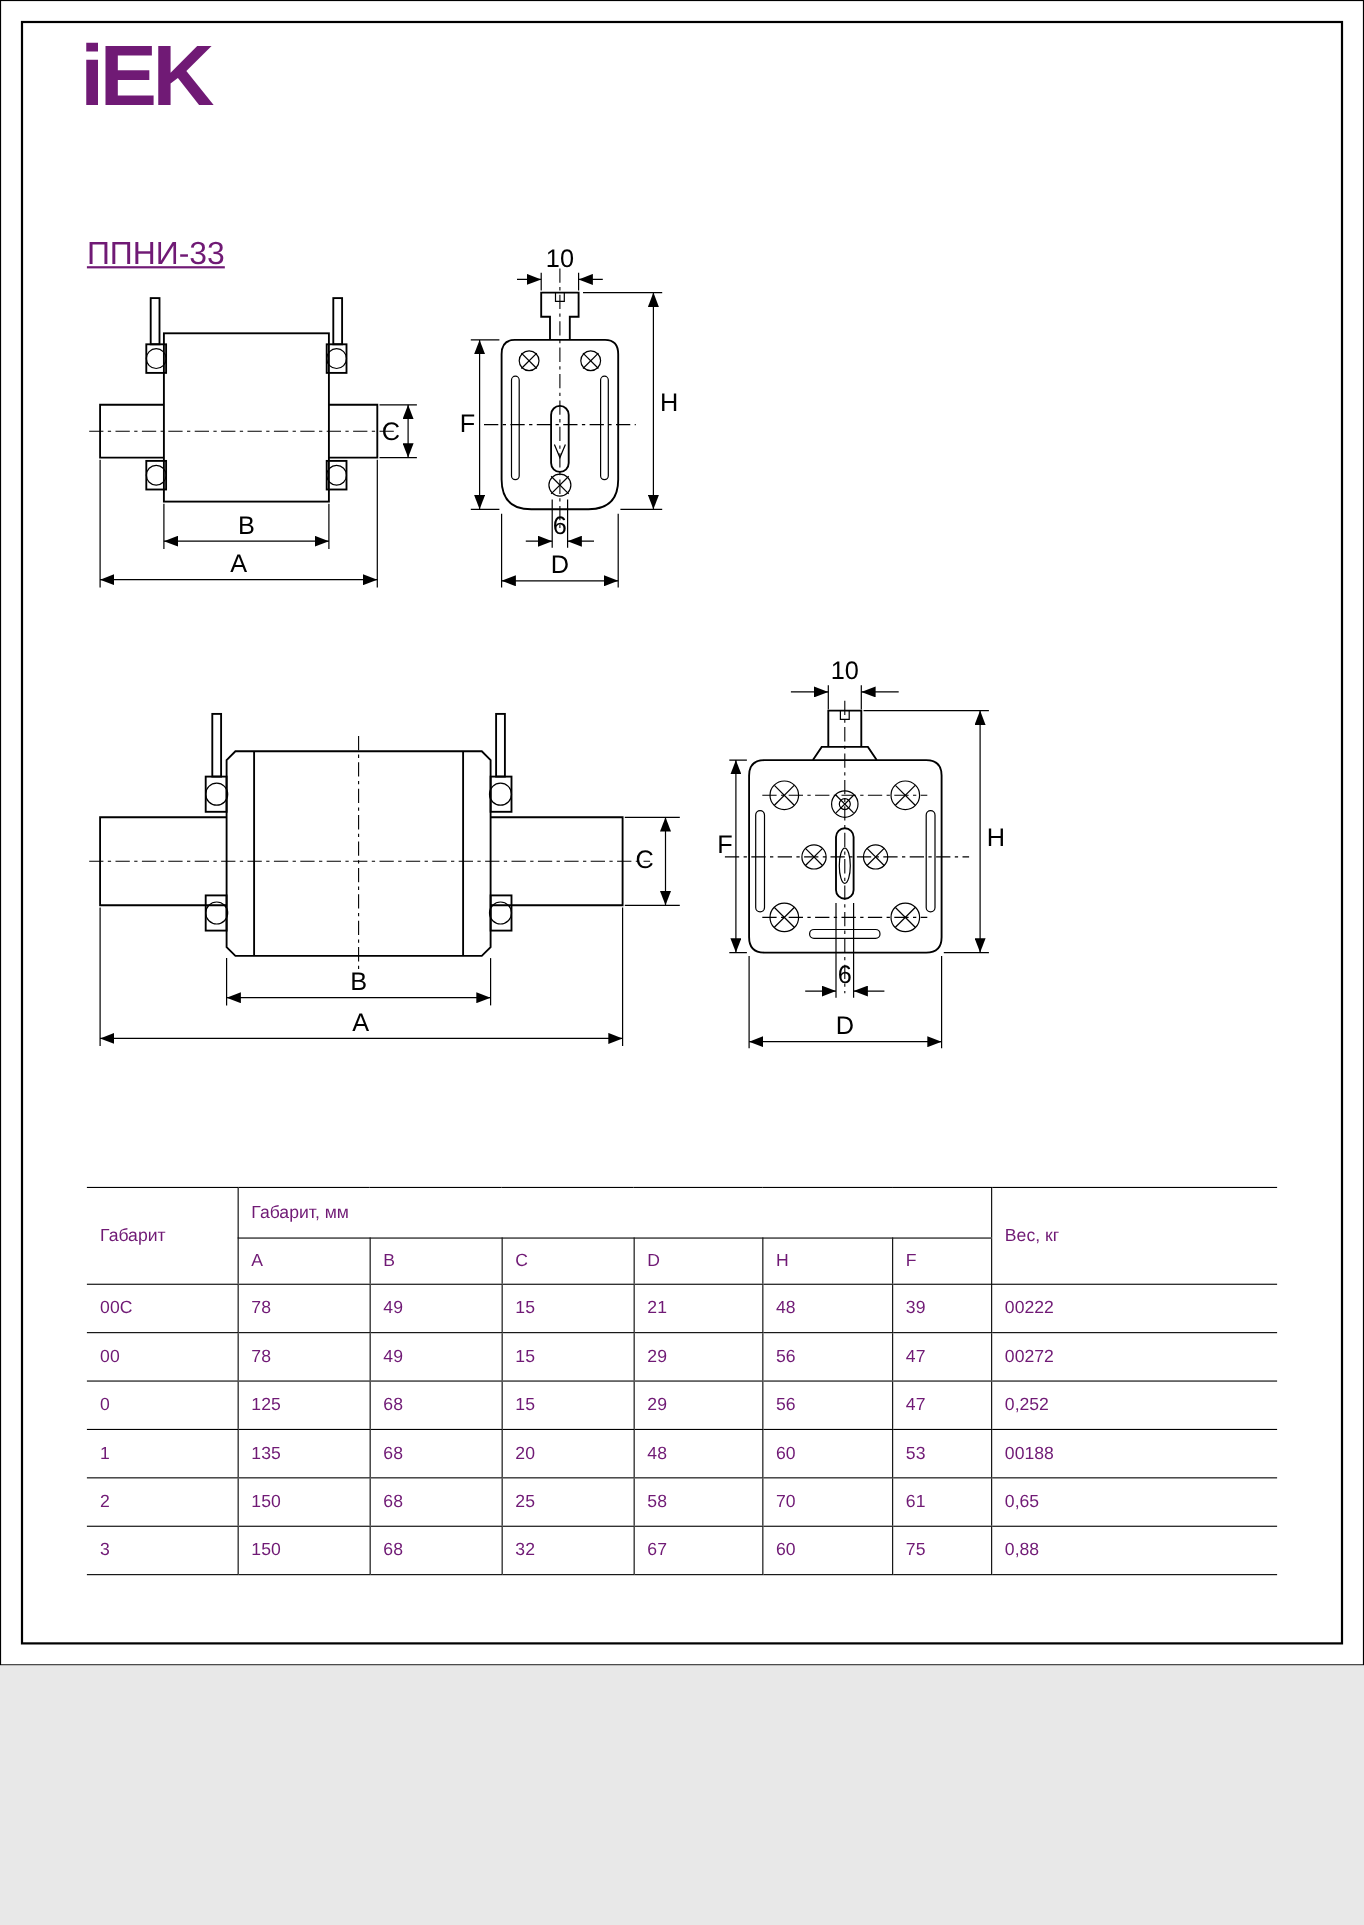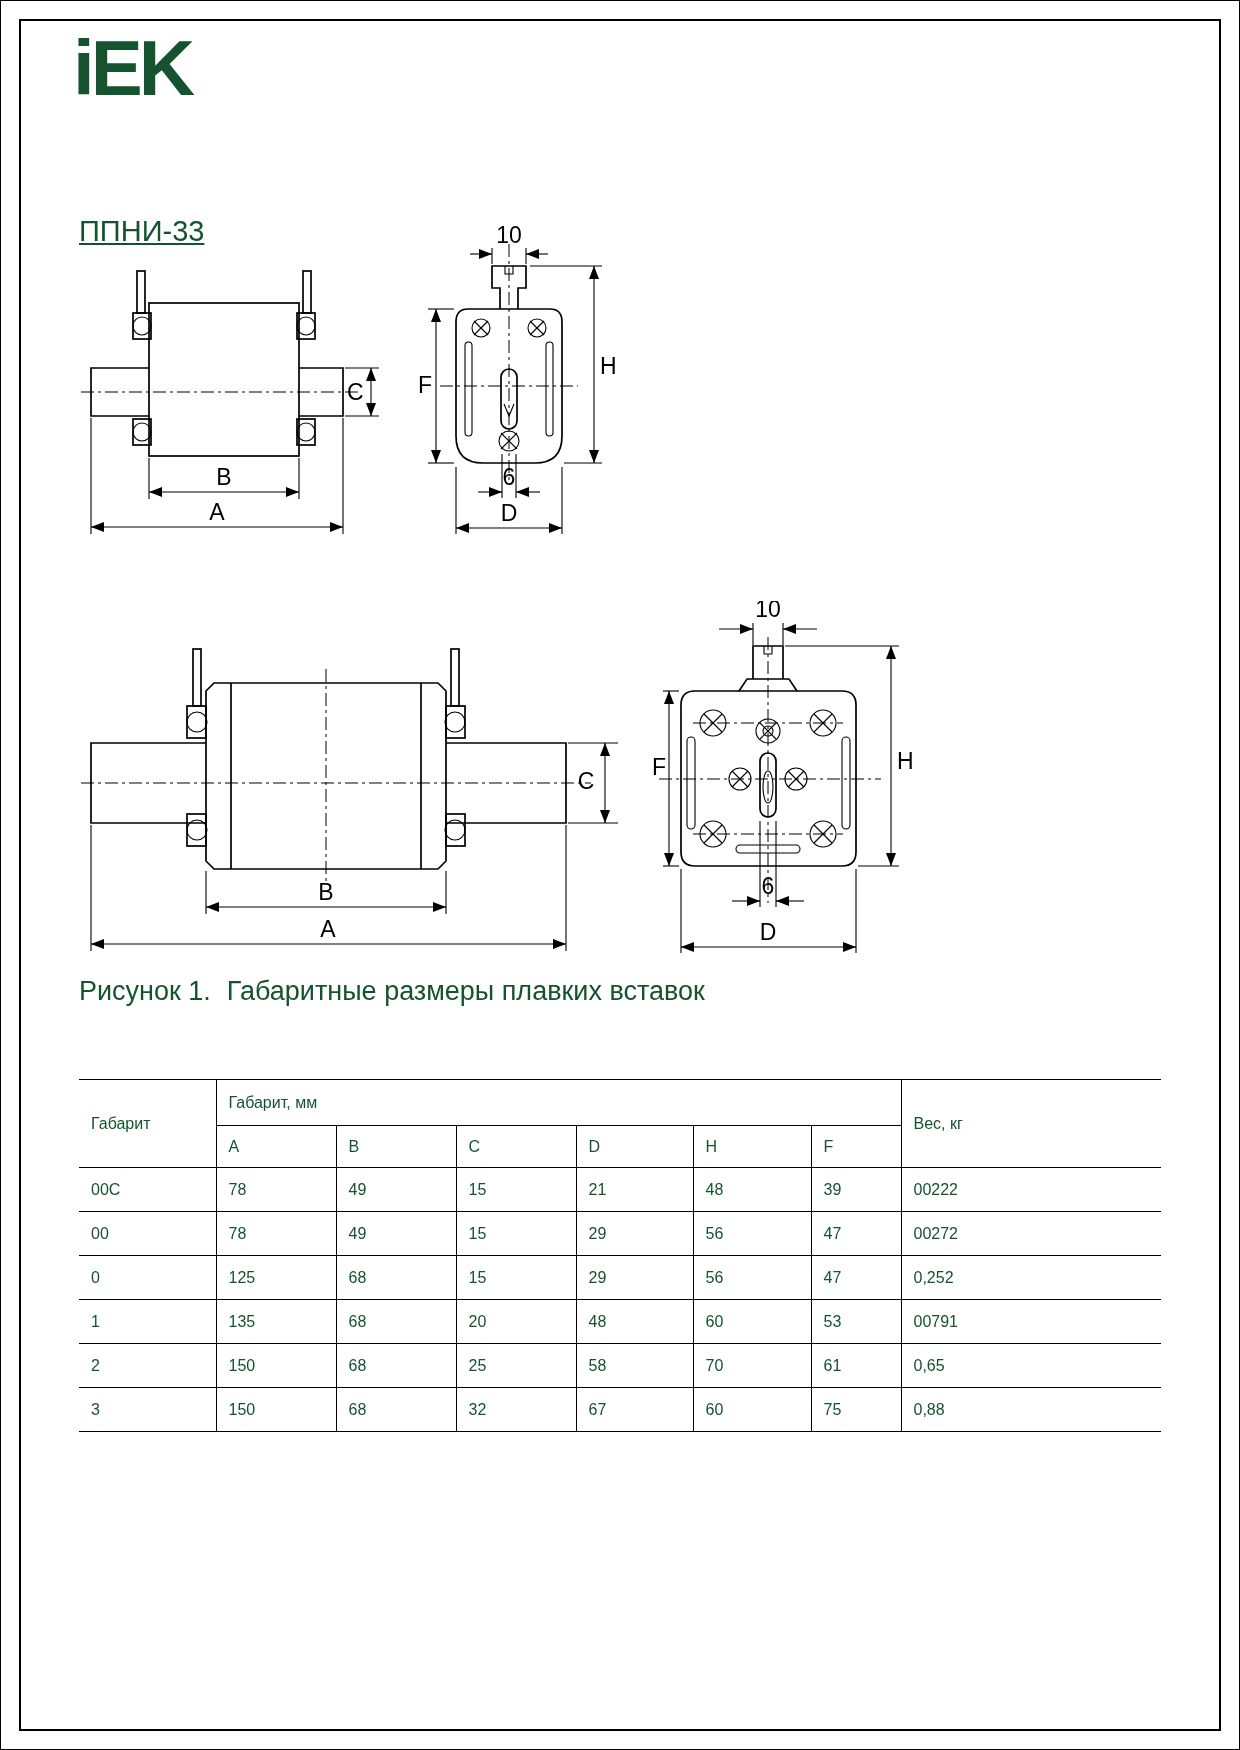--- a/index.html
+++ b/index.html
@@ -1,18 +1,18 @@
 <!DOCTYPE html>
 <html><head>
 <meta charset="utf-8">
 <style>
   html,body{margin:0;padding:0;background:#e8e8e8;}
   .page{
-    position:relative;width:1240px;height:1750px;margin:0 auto;background:#fff;
-    font-family:"Liberation Sans",sans-serif;color:#14532d;overflow:hidden;
+    position:relative;width:1240px;height:1514px;margin:0 auto;background:#fff;
+    font-family:"Liberation Sans",sans-serif;color:#701a75;overflow:hidden;
     border:1px solid #000;box-sizing:border-box;
   }
   .frame{position:absolute;left:18px;top:18px;right:18px;bottom:18px;border:2.5px solid #000;}
   .logo{position:absolute;left:72px;top:28px;font-weight:900;font-size:78px;letter-spacing:-4px;line-height:1;}
   .sec-title{position:absolute;left:78px;font-size:29px;line-height:1.2;text-decoration:underline;}
   .caption{position:absolute;left:78px;top:975px;font-size:27px;}
   .caption .pre{margin-right:16px;}
   .drawing{position:absolute;}
 
   
@@ -255,23 +255,20 @@
       <text class="dt" x="117" y="293" text-anchor="middle">6</text>
     </g>
     <g>
       <line class="tl" x1="30" y1="268" x2="30" y2="352"></line>
       <line class="tl" x1="205" y1="268" x2="205" y2="352"></line>
       <line class="tl" x1="30" y1="346" x2="205" y2="346" marker-start="url(#arr)" marker-end="url(#arr)"></line>
       <text class="dt" x="117" y="339" text-anchor="middle">D</text>
     </g>
   </svg>
 
-  <div class="caption">
-    <span class="pre">Рисунок 1.</span><span>Габаритные размеры плавких вставок</span>
-  </div>
 
   <table class="dim-table">
     <colgroup>
       <col style="width:137px">
         <col style="width:120px">
         <col style="width:120px">
         <col style="width:120px">
       <col style="width:117px">
         <col style="width:118px">
         <col style="width:90px">
@@ -322,21 +319,21 @@
         <td class="bl">0,252</td>
       </tr>
       <tr>
         <td>1</td>
         <td class="bl">135</td>
         <td class="bl">68</td>
         <td class="bl">20</td>
         <td class="bl">48</td>
         <td class="bl">60</td>
         <td class="bl">53</td>
-        <td class="bl">00791</td>
+        <td class="bl">00188</td>
       </tr>
       <tr>
         <td>2</td>
         <td class="bl">150</td>
         <td class="bl">68</td>
         <td class="bl">25</td>
         <td class="bl">58</td>
         <td class="bl">70</td>
         <td class="bl">61</td>
         <td class="bl">0,65</td>

